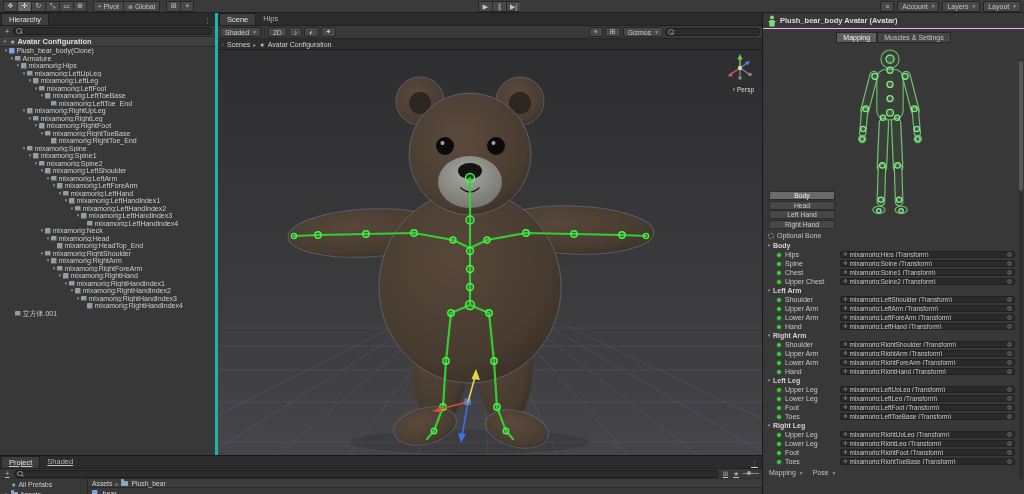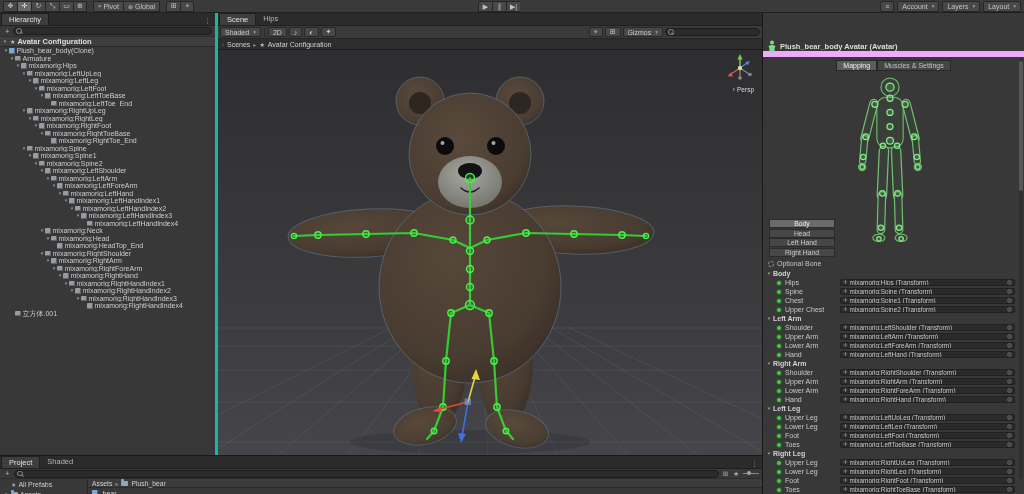--- a/index.html
+++ b/index.html
@@ -20,21 +20,21 @@
   .mini{font-size:6px;color:#a8c0d8;}
   .playgroup{position:absolute;left:478px;top:1px;display:flex;}
   .tgroup.right{margin-left:auto;gap:3px;}
   .tgroup.right .tbtn{border:1px solid #262626;border-radius:2px;}
   .dd{font-size:5.5px;color:#999;margin-left:2px;}
 
   
   .hierarchy{position:absolute;left:0;top:13px;width:218px;bottom:39px;background:#383838;border-right:3px solid #14b8a6;overflow:hidden;}
   .scene{position:absolute;left:218px;right:262px;top:13px;bottom:39px;background:#383838;overflow:hidden;}
   .inspector{position:absolute;right:0;top:13px;width:262px;bottom:0;background:#383838;border-left:1px solid #191919;overflow:hidden;}
-  .project{position:absolute;left:0;bottom:0;width:762px;height:39px;background:#383838;border-top:1px solid #191919;overflow:hidden;}
+  .project{position:absolute;left:0;bottom:0;width:762px;height:39px;background:#383838;border-top:1px solid #191919;overflow:hidden;text-decoration:underline;}
 
   .tabstrip{height:13px;background:#2b2b2b;display:flex;align-items:flex-end;font-size:7.5px;
     color:#b5b5b5;border-bottom:1px solid #202020;padding-left:1px;}
   .tab{padding:0 7px;height:12px;line-height:12px;white-space:nowrap;}
   .tab.active{background:#3e3e3e;color:#e0e0e0;border:1px solid #202020;border-bottom:none;}
   .strip-menu{margin-left:auto;padding:0 4px;font-size:7px;color:#9a9a9a;}
 
   
   .searchrow{height:11px;display:flex;align-items:center;padding:0 3px;border-bottom:1px solid #2d2d2d;gap:2px;}
   .searchwrap{position:relative;display:flex;align-items:center;flex:1;}
@@ -64,21 +64,21 @@
   .breadcrumb{height:11px;background:#2d2d2d;border-bottom:1px solid #1e1e1e;display:flex;align-items:center;
     gap:3px;padding:0 4px;font-size:7px;color:#cfcfcf;}
   .crumb-sep{color:#8a8a8a;font-size:6px;}
   .viewport{position:absolute;left:0;right:0;top:37px;bottom:0;
     background:linear-gradient(#2e2e31,#3a3a3d 55%,#45454a);overflow:hidden;}
   .vp-svg{display:block;width:100%;height:100%;}
   .nav-gizmo{position:absolute;top:2px;right:4px;}
   .persp{position:absolute;top:36px;right:8px;font-size:6.5px;color:#dcdcdc;display:flex;align-items:center;gap:2px;}
 
   
-  .insp-header{height:16px;display:flex;align-items:center;gap:3px;padding:0 4px;border-bottom:6px solid #f0abfc;margin-top:28px;}
+  .insp-header{height:16px;display:flex;align-items:center;gap:3px;padding:0 4px;border-bottom:1px solid #f0abfc;}
   .insp-title{font-size:7.5px;color:#dcdcdc;font-weight:bold;white-space:nowrap;}
   .insp-tabsrow{height:16px;display:flex;align-items:center;justify-content:center;}
   .seg-btn{height:11px;line-height:10px;padding:0 6px;font-size:7px;background:#454545;
     border:1px solid #272727;color:#c3c3c3;white-space:nowrap;}
   .seg-btn.active{background:#5d5d5d;color:#efefef;}
   .figure-area{position:relative;height:185px;}
   #part-buttons{position:absolute;left:6px;top:146px;width:66px;}
   .part-btn{width:66px;height:9px;line-height:8px;font-size:6.8px;text-align:center;background:#474747;
     border:1px solid #2b2b2b;color:#c8c8c8;margin-bottom:0.5px;}
   .part-btn.active{background:#6a6a6a;color:#eeeeee;}

